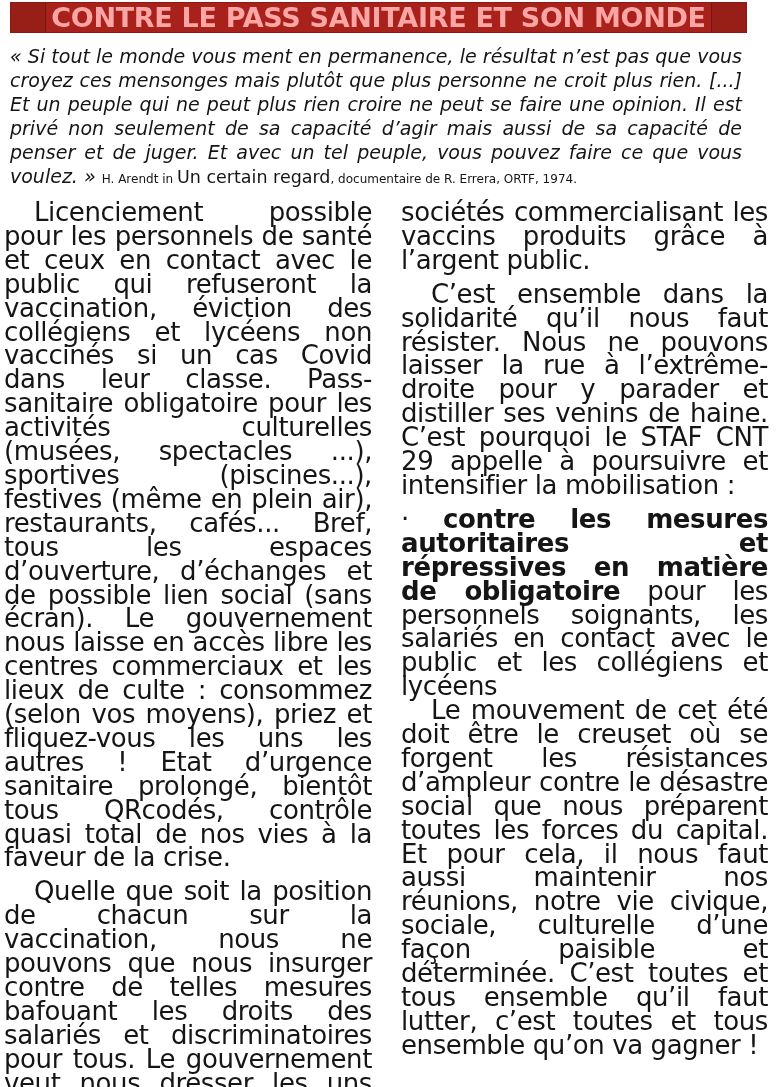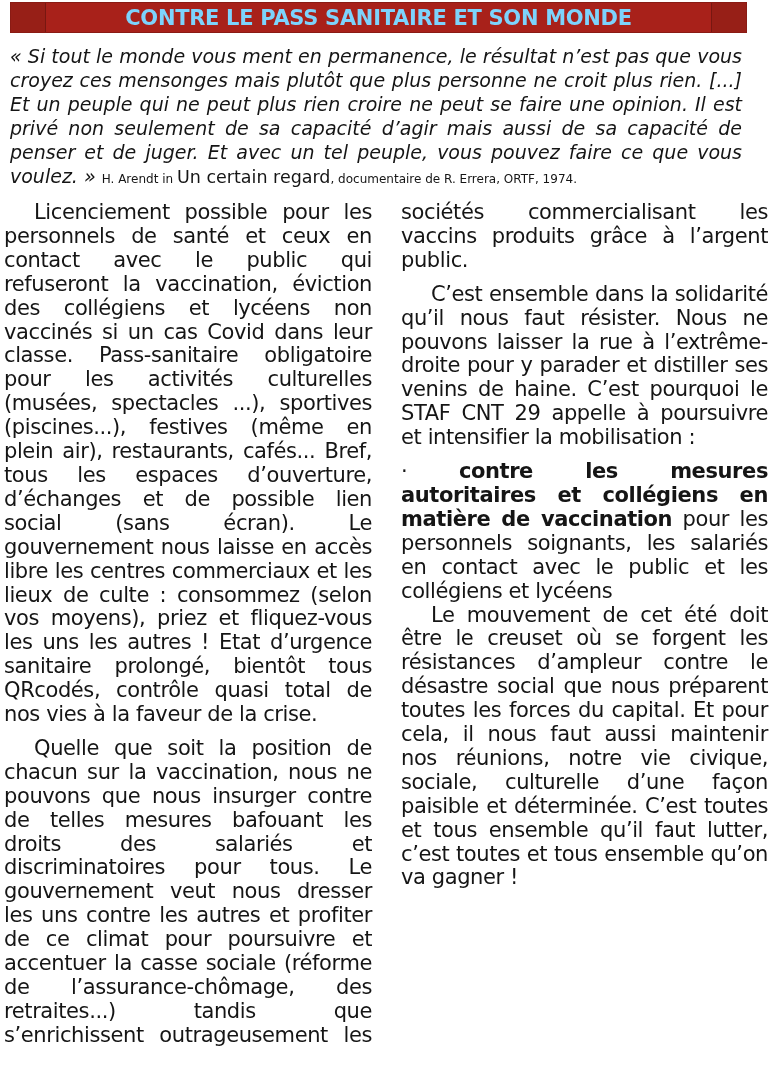--- a/index.html
+++ b/index.html
@@ -12,35 +12,35 @@
   .banner{
     position:absolute;left:10px;top:2px;width:737px;height:31px;
     background:#a8211a;border:1px solid #8a1b14;box-sizing:border-box;
   }
   .banner-cap{position:absolute;top:0;bottom:0;width:34px;background:#971f17;}
   .banner-cap.left{left:0;border-right:1px solid #781711;}
   .banner-cap.right{right:0;border-left:1px solid #781711;}
   .banner-title{
     position:absolute;left:0;right:0;top:0;bottom:0;
     display:flex;align-items:center;justify-content:center;
-    color:#7dd3fc;font-weight:bold;font-size:21px;white-space:nowrap;
+    color:#fca5a5;font-weight:bold;font-size:27px;white-space:nowrap;
     letter-spacing:-0.3px;
   }
   .quote{
     position:absolute;left:10px;top:44px;width:732px;
     font-size:19px;line-height:24px;text-align:justify;
   }
   .q-italic{font-style:italic;}
   .q-plain{font-style:normal;font-size:12px;}
   .q-italic-small{font-size:17.5px;}
   .col{position:absolute;top:201px;}
   .col-left{left:4px;width:368px;}
   .col-right{left:401px;width:367px;}
   .col p{
-    margin:0 0 10px 0;font-size:21px;line-height:23.9px;
+    margin:0 0 10px 0;font-size:26px;line-height:23.9px;
     text-align:justify;letter-spacing:-0.4px;
   }
   .col p.indent{text-indent:30px;}
   .col p.tight{margin-bottom:0;}
   .col p.cont{text-align-last:justify;}
   .bold{font-weight:bold;}
 </style>
 </head>
 <body>
 
@@ -55,16 +55,16 @@
 </section>
 
 <main>
   <div class="col col-left">
       <p class="indent "><span>Licenciement possible pour les personnels de santé et ceux en contact avec le public qui refuseront la vaccination, éviction des collégiens et lycéens non vaccinés si un cas Covid dans leur classe. Pass-sanitaire obligatoire pour les activités culturelles (musées, spectacles ...), sportives (piscines...), festives (même en plein air), restaurants, cafés... Bref, tous les espaces d’ouverture, d’échanges et de possible lien social (sans écran). Le gouvernement nous laisse en accès libre les centres commerciaux et les lieux de culte : consommez (selon vos moyens), priez et fliquez-vous les uns les autres ! Etat d’urgence sanitaire prolongé, bientôt tous QRcodés, contrôle quasi total de nos vies à la faveur de la crise.</span></p>
       <p class="indent cont"><span>Quelle que soit la position de chacun sur la vaccination, nous ne pouvons que nous insurger contre de telles mesures bafouant les droits des salariés et discriminatoires pour tous. Le gouvernement veut nous dresser les uns contre les autres et profiter de ce climat pour poursuivre et accentuer la casse sociale (réforme de l’assurance-chômage, des retraites...) tandis que s’enrichissent outrageusement les</span></p>
     </div>
   <div class="col col-right">
       <p class=""><span>sociétés commercialisant les vaccins produits grâce à l’argent public.</span></p>
       <p class="indent "><span>C’est ensemble dans la solidarité qu’il nous faut résister. Nous ne pouvons laisser la rue à l’extrême-droite pour y parader et distiller ses venins de haine. C’est pourquoi le STAF CNT 29 appelle à poursuivre et intensifier la mobilisation :</span></p>
-      <p class="tight "><span>· </span><span class="bold">contre les mesures autoritaires et collégiens en matière de vaccination</span><span> pour les personnels soignants, les salariés en contact avec le public et les collégiens et lycéens</span></p>
+      <p class="tight "><span>· </span><span class="bold">contre les mesures autoritaires et répressives en matière de obligatoire</span><span> pour les personnels soignants, les salariés en contact avec le public et les collégiens et lycéens</span></p>
       <p class="indent "><span>Le mouvement de cet été doit être le creuset où se forgent les résistances d’ampleur contre le désastre social que nous préparent toutes les forces du capital. Et pour cela, il nous faut aussi maintenir nos réunions, notre vie civique, sociale, culturelle d’une façon paisible et déterminée. C’est toutes et tous ensemble qu’il faut lutter, c’est toutes et tous ensemble qu’on va gagner !</span></p>
     </div>
 </main>
 
 </body></html>

